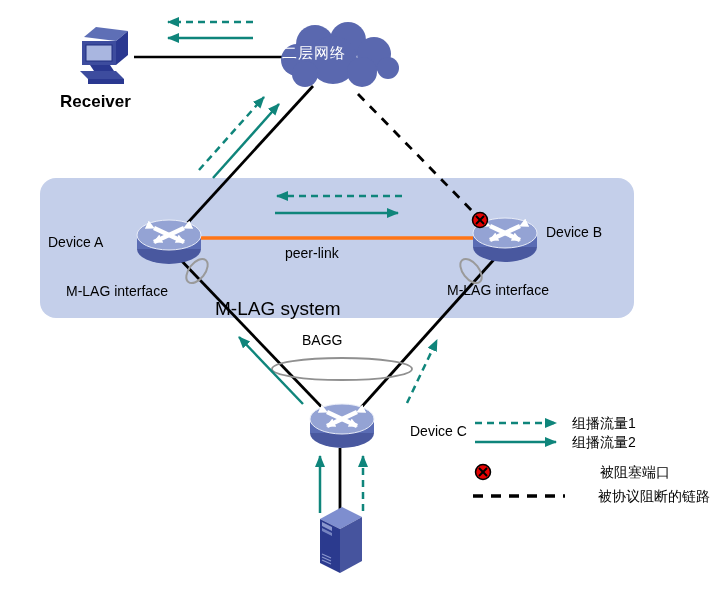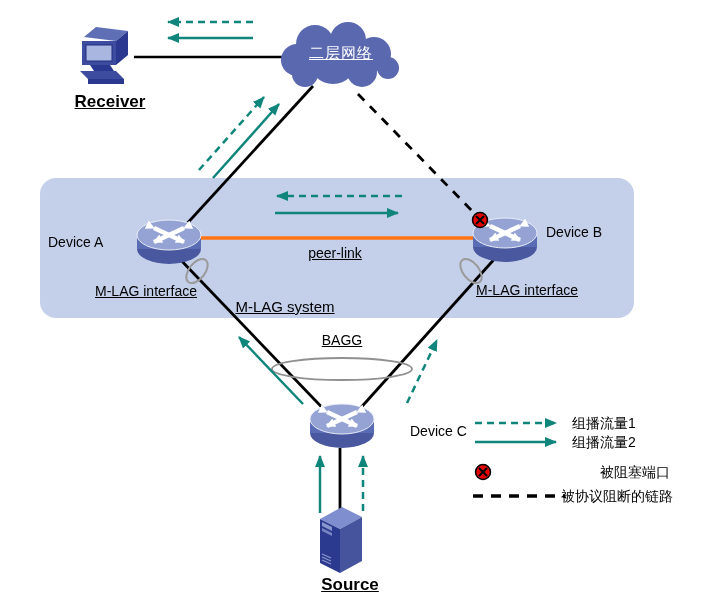--- a/index.html
+++ b/index.html
@@ -8,21 +8,21 @@
     font-family:"Liberation Sans","DejaVu Sans",sans-serif;
   }
   .band{
     position:absolute;left:40px;top:178px;width:594px;height:140px;
     background:#c4cfea;border-radius:16px;z-index:1;
   }
   .gfx{position:absolute;left:0;top:0;z-index:2;}
   .lbl{position:absolute;z-index:3;color:#000;font-size:14px;line-height:1.2;white-space:nowrap;}
   .lbl.bold{font-weight:bold;font-size:17px;}
   .lbl.white{color:#ffffff;font-size:15px;letter-spacing:1px;}
-  .center{text-align:center;text-decoration:underline;}
+  .center{text-align:left;}
   .right{text-align:left;}
 </style>
 </head>
 <body>
 
 <div class="stage">
 
   <div class="band"></div>
 
   <svg class="gfx" width="716" height="613" viewBox="0 0 716 613">
@@ -149,30 +149,29 @@
   <div class="lbl bold center" style="left:60px;top:92px;width:100px;">Receiver</div>
 
   <div class="lbl white center" style="left:282px;top:44px;width:118px;">二层网络</div>
 
   <div class="lbl right" style="left:48px;top:234px;width:85px;">Device A</div>
 
   <div class="lbl" style="left:546px;top:224px;width:90px;">Device B</div>
 
   <div class="lbl" style="left:383px;top:423px;width:90px;margin-left:27px;">Device C</div>
 
-  <div class="lbl bold center" style="left:300px;top:575px;width:100px;">Source</div>
 
   <div class="lbl center" style="left:285px;top:245px;width:100px;">peer-link</div>
 
   <div class="lbl center" style="left:66px;top:283px;width:160px;">M-LAG interface</div>
 
   <div class="lbl center" style="left:447px;top:282px;width:160px;">M-LAG interface</div>
 
-  <div class="lbl center" style="left:215px;top:298px;width:140px;font-size:15px;">M-LAG system</div>
+  <div class="lbl center" style="left:215px;top:298px;width:140px;font-size:19px;">M-LAG system</div>
 
   <div class="lbl center" style="left:302px;top:332px;width:80px;font-size:14px;">BAGG</div>
 
   <div class="lbl" style="left:572px;top:415px;">组播流量1</div>
   <div class="lbl" style="left:572px;top:434px;">组播流量2</div>
   <div class="lbl" style="left:600px;top:464px;">被阻塞端口</div>
-  <div class="lbl" style="left:561px;top:488px;">被协议阻断的链路</div>
+  <div class="lbl" style="left:598px;top:488px;">被协议阻断的链路</div>
 
 </div>
 
 </body></html>

